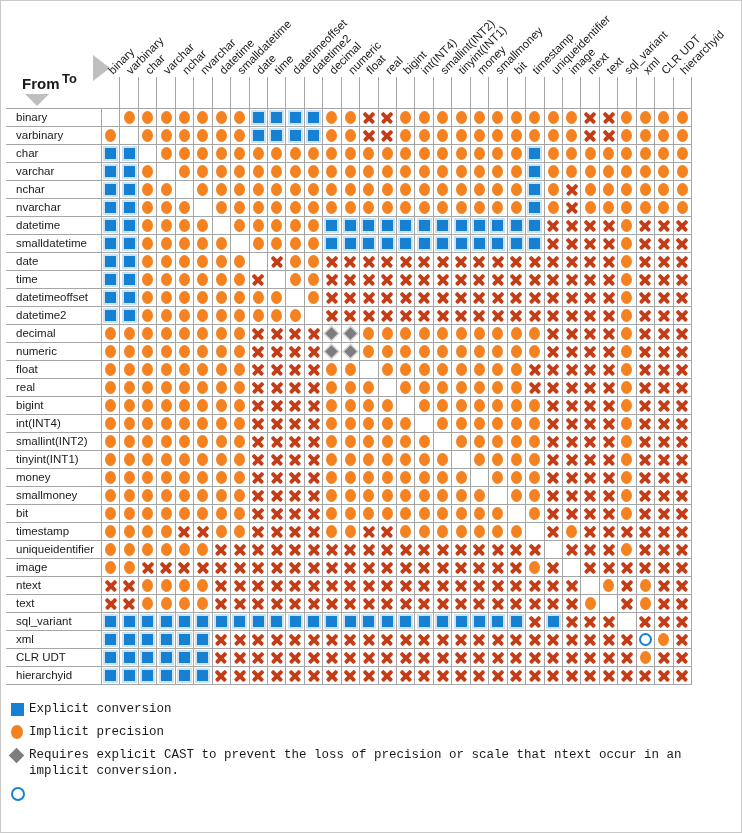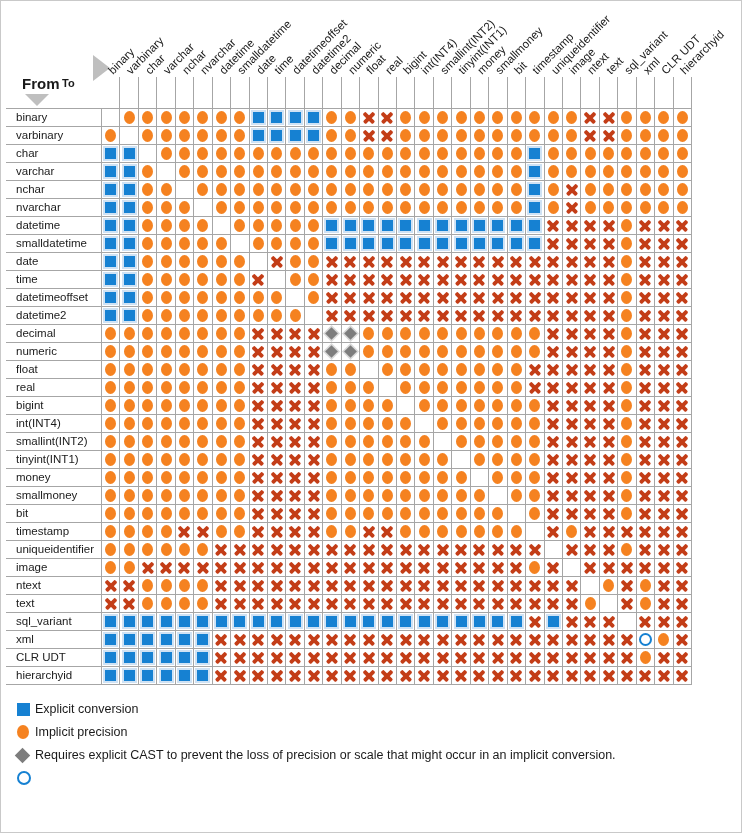--- a/index.html
+++ b/index.html
@@ -9,21 +9,21 @@
     --red:#c33d17;
     --gray-diamond:#7d7d7d;
     --grid:#a6a6a6;
     --text:#1a1a1a;
   }
   html,body{margin:0;padding:0;background:#fff;}
   body{font-family:"Liberation Sans","DejaVu Sans",sans-serif;color:var(--text);}
   .page{position:relative;width:742px;height:833px;background:#fff;border:1px solid #c9c9c9;box-sizing:border-box;overflow:hidden;}
 
   
-  .to-label{position:absolute;left:61px;top:76px;font-size:11px;font-weight:600;}
+  .to-label{position:absolute;left:61px;top:70px;font-size:13px;font-weight:600;}
   .to-arrow{position:absolute;left:92px;top:54px;width:0;height:0;
             border-top:13px solid transparent;border-bottom:13px solid transparent;border-left:17px solid #bfbfbf;}
   .from-label{position:absolute;left:21px;top:74px;font-size:15px;font-weight:600;}
   .from-arrow{position:absolute;left:24px;top:93px;width:0;height:0;
               border-left:12px solid transparent;border-right:12px solid transparent;border-top:12px solid #bfbfbf;}
 
   
   #colheads{position:absolute;left:101px;top:0;width:620px;height:76px;}
   #colheads .collabel{position:absolute;top:63px;height:13px;line-height:13px;font-size:11.5px;white-space:nowrap;
                       transform:rotate(-45deg);transform-origin:0 100%;}
@@ -43,21 +43,21 @@
   .sq{width:11px;height:11px;background:var(--blue);box-shadow:0 0 0 2px var(--blue-halo);}
   .ci{width:11px;height:13px;background:var(--orange);border-radius:50%;}
   .xx{position:relative;width:14px;height:14px;flex:0 0 auto;}
   .xx::before,.xx::after{content:"";position:absolute;left:0;top:5.2px;width:14px;height:3.6px;background:var(--red);border-radius:1.5px;}
   .xx::before{transform:rotate(45deg);}
   .xx::after{transform:rotate(-45deg);}
   .di{width:9px;height:9px;background:var(--gray-diamond);transform:rotate(45deg);box-shadow:0 0 0 1.5px #d9d9d9;}
   .ri{width:9px;height:9px;border:2.2px solid var(--blue);border-radius:50%;background:#fff;box-sizing:content-box;}
 
   
-  #legend{position:absolute;left:16px;top:700px;width:700px;}
+  #legend{position:absolute;left:10px;top:700px;width:700px;font-family:Liberation Mono, monospace;}
   .litem{display:flex;align-items:flex-start;margin-bottom:7px;}
   .lsym{width:18px;height:16px;display:flex;align-items:center;justify-content:flex-start;flex:0 0 18px;margin-top:0;}
   .lsym .sq{width:13px;height:13px;box-shadow:none;}
   .lsym .ci{width:12px;height:14px;}
   .lsym .xx{width:14px;height:15px;}
   .lsym .di{width:11px;height:11px;box-shadow:none;}
   .lsym .ri{width:10px;height:10px;border-width:2.2px;}
   .ltext{font-size:12.5px;line-height:16px;padding-top:0;}
 </style>
 </head>
@@ -3199,21 +3199,21 @@
       <div class="litem">
         <span class="lsym">
           <span class="ci"></span>
         </span>
         <div class="ltext">Implicit precision</div>
       </div>
       <div class="litem">
         <span class="lsym">
           <span class="di"></span>
         </span>
-        <div class="ltext">Requires explicit CAST to prevent the loss of precision or scale that might occur in an implicit conversion.</div>
+        <div class="ltext">Requires explicit CAST to prevent the loss of precision or scale that ntext occur in an implicit conversion.</div>
       </div>
       <div class="litem">
         <span class="lsym">
           <span class="ri"></span>
         </span>
       </div>
     </div>
 </div>
 
 </body></html>

